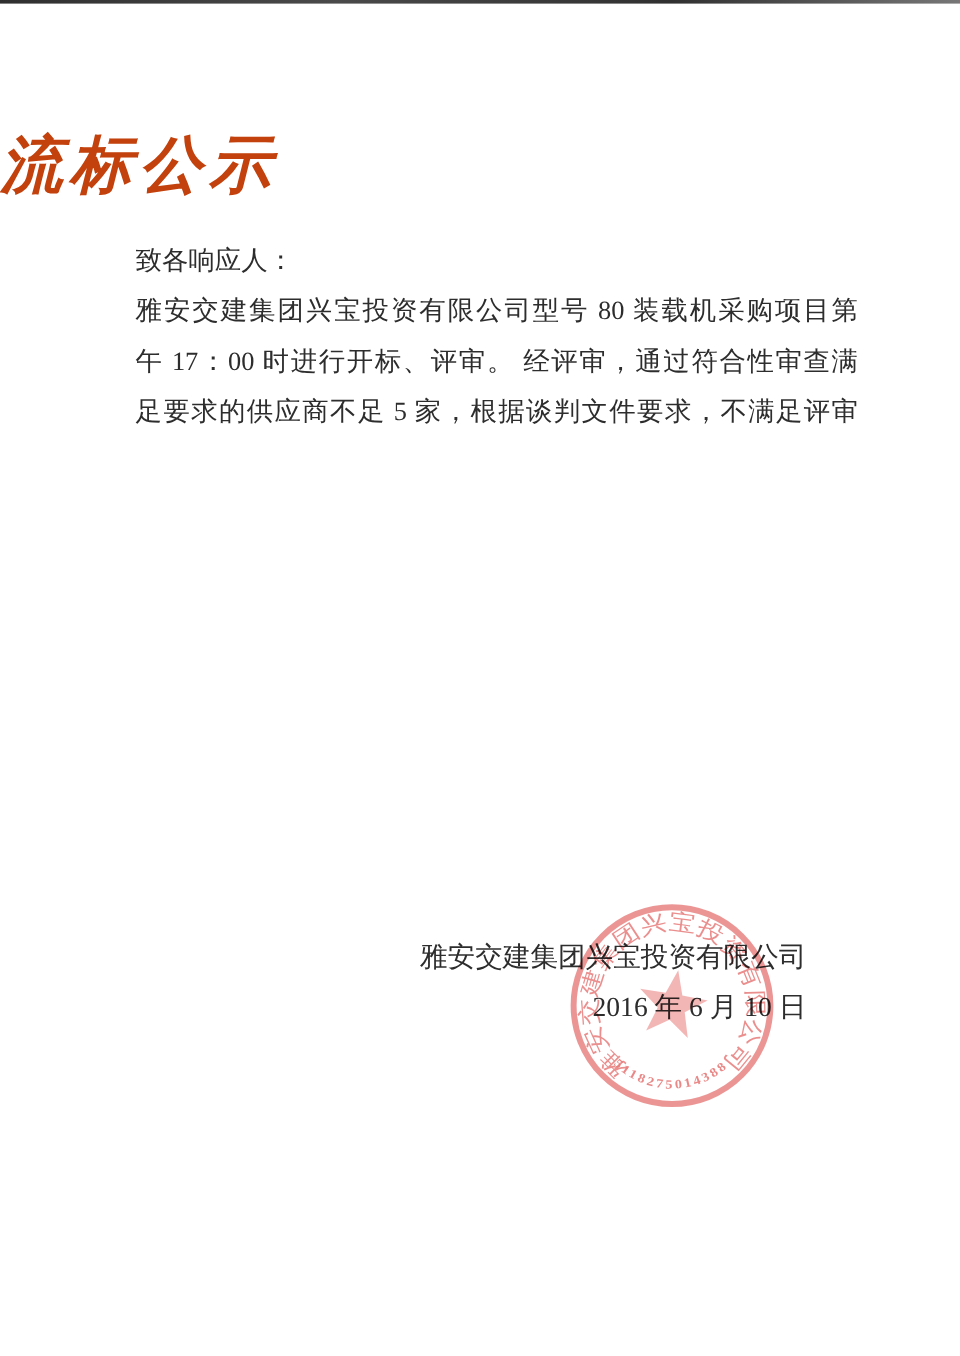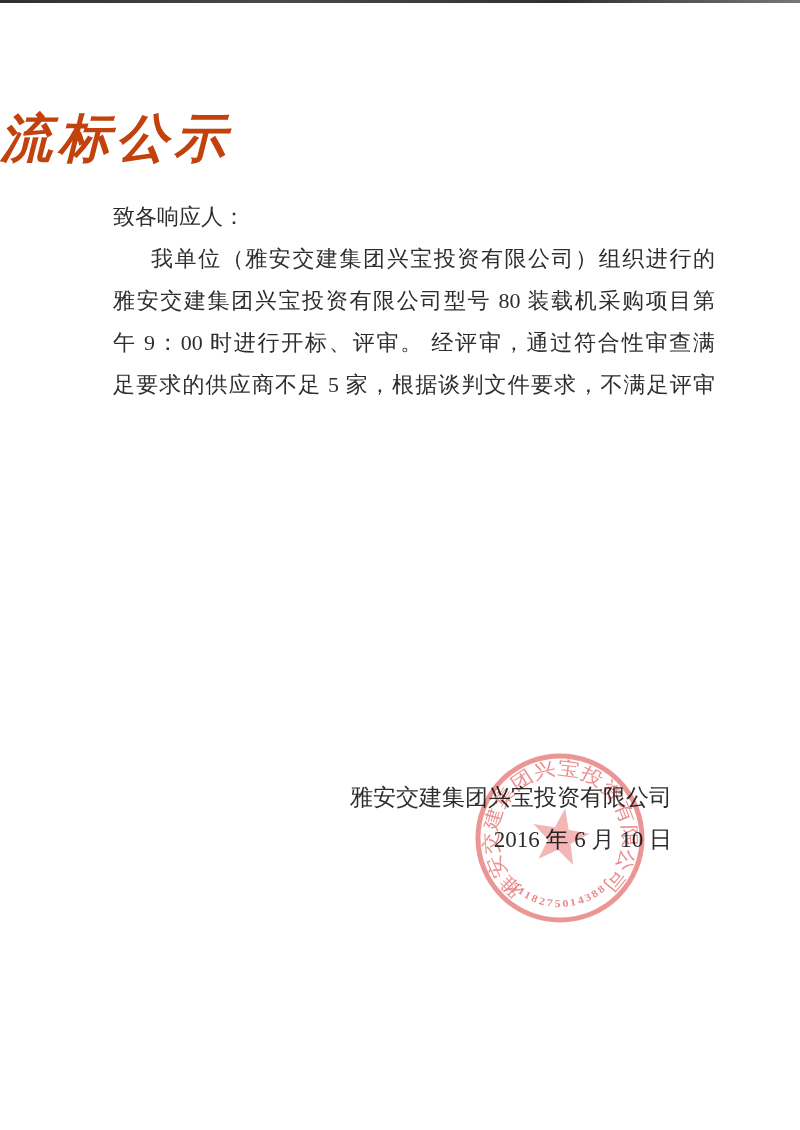--- a/index.html
+++ b/index.html
@@ -66,23 +66,22 @@
 <body>
 
 <div class="page">
 
   <div class="scan-strip"></div>
 
   <h1 class="title">流标公示</h1>
 
   <div class="body-block">
     <div class="doc-line">致各响应人：</div>
-    <div class="doc-line jline indent">我单位（雅安交建集团兴宝投资有限公司）组织进行的</div>
     <div class="doc-line jline">雅安交建集团兴宝投资有限公司型号 80 装载机采购项目第</div>
-    <div class="doc-line jline">午 9：00 时进行开标、评审。 经评审，通过符合性审查满</div>
+    <div class="doc-line jline">午 17：00 时进行开标、评审。 经评审，通过符合性审查满</div>
     <div class="doc-line jline">足要求的供应商不足 5 家，根据谈判文件要求，不满足评审</div>
   </div>
 
 
   <div class="signature">
     <div>雅安交建集团兴宝投资有限公司</div>
     <div>2016 年 6 月 10 日</div>
   </div>
 
   <svg class="seal" viewBox="0 0 172 172" xmlns="http://www.w3.org/2000/svg">

